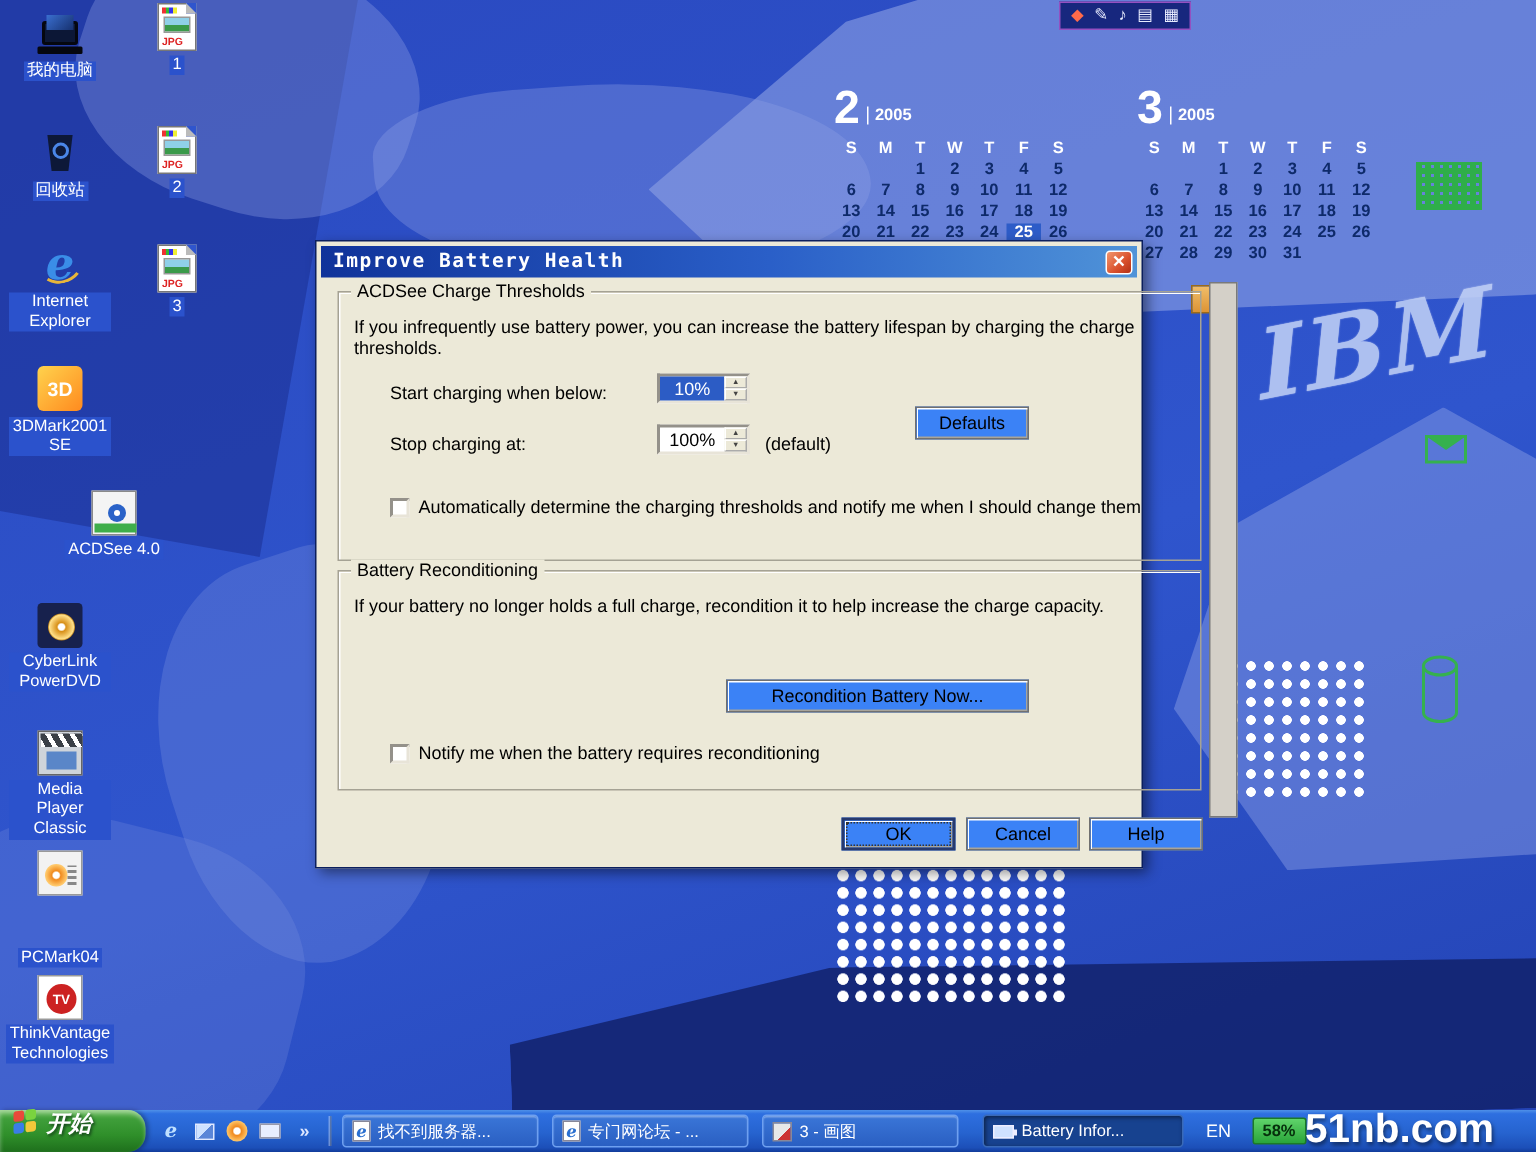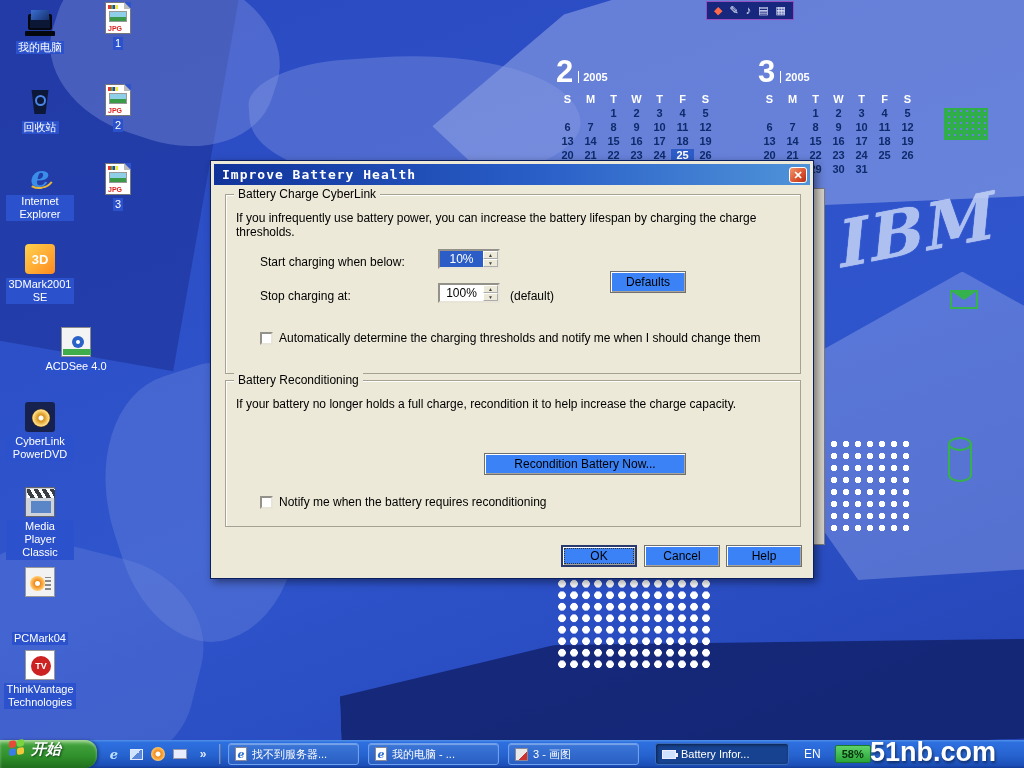--- a/index.html
+++ b/index.html
@@ -111,21 +111,21 @@
   .art-jpg .pix { position:absolute; left:2px; top:2px; width:10px; height:4px;
     background:linear-gradient(90deg,#e33 0 25%,#3b3 25% 50%,#33e 50% 75%,#ee3 75%); }
 
   
   .bgwin { position:absolute; left:806px; top:188px; width:19px; height:357px;
     background:#d4d0c8; border:1px solid #7a7a7a; z-index:10; }
   .bgwin-tab { position:absolute; left:794px; top:190px; width:30px; height:19px;
     background:linear-gradient(180deg,#f0bd6a,#dd9434); border:1px solid #9a6b1a; z-index:10; }
 
   
-  .dialog { position:absolute; left:210px; top:160px; width:604px; height:419px; z-index:20;
+  .dialog { position:absolute; left:210px; top:160px; width:552px; height:419px; z-index:20;
     background:#ece9d8; border:1px solid #0b1f5e; box-shadow:3px 3px 8px rgba(0,0,0,.45); }
   .titlebar { position:absolute; left:3px; top:3px; right:3px; height:21px;
     background:linear-gradient(90deg,#10339a 0%,#2a5fc8 55%,#4f93d8 100%);
     display:flex; align-items:center; padding:0 3px 0 8px; }
   .title-text { flex:1; color:#fff; font-family:"DejaVu Sans Mono", monospace; font-weight:bold;
     font-size:13px; letter-spacing:1px; }
   .close-btn { width:18px; height:16px; border:1px solid #fff; border-radius:3px;
     background:linear-gradient(135deg,#f2966d 0%,#d9502c 60%,#b23016 100%);
     color:#fff; font-size:11px; font-weight:bold; line-height:14px; text-align:center; cursor:default; }
 
@@ -426,21 +426,21 @@
   <div class="bgwin-tab"></div>
   <div class="bgwin"></div>
 
   <div class="dialog">
     <div class="titlebar">
       <span class="title-text">Improve Battery Health</span>
       <div class="close-btn">✕</div>
     </div>
 
     <div class="group g1">
-      <span class="group-title">Battery Charge CyberLink</span>
+      <span class="group-title">ACDSee Charge Thresholds</span>
       <div class="desc">If you infrequently use battery power, you can increase the battery lifespan by charging the charge thresholds.</div>
 
       <div class="fld-label" style="left:34px; top:60px;">Start charging when below:</div>
       <div class="spin" style="left:212px; top:54px;">
         <span class="spin-val sel">10%</span>
         <div class="spin-btns">
           <div>▲</div>
           <div>▼</div>
         </div>
       </div>
@@ -496,21 +496,21 @@
       <div class="ql ql-more">»</div>
       <div class="tb-sep"></div>
     </div>
 
     <div class="task-btn t1">
       <div class="tb-ico tb-ico-page">e</div>
       <span>找不到服务器...</span>
     </div>
     <div class="task-btn t2">
       <div class="tb-ico tb-ico-page">e</div>
-      <span>我的电脑 - ...</span>
+      <span>专门网论坛 - ...</span>
     </div>
     <div class="task-btn t3">
       <div class="tb-ico tb-ico-paint"></div>
       <span>3 - 画图</span>
     </div>
     <div class="task-btn t4 pressed">
       <div class="tb-ico">
           <div class="tb-ico-batt"></div>
         </div>
       <span>Battery Infor...</span>

